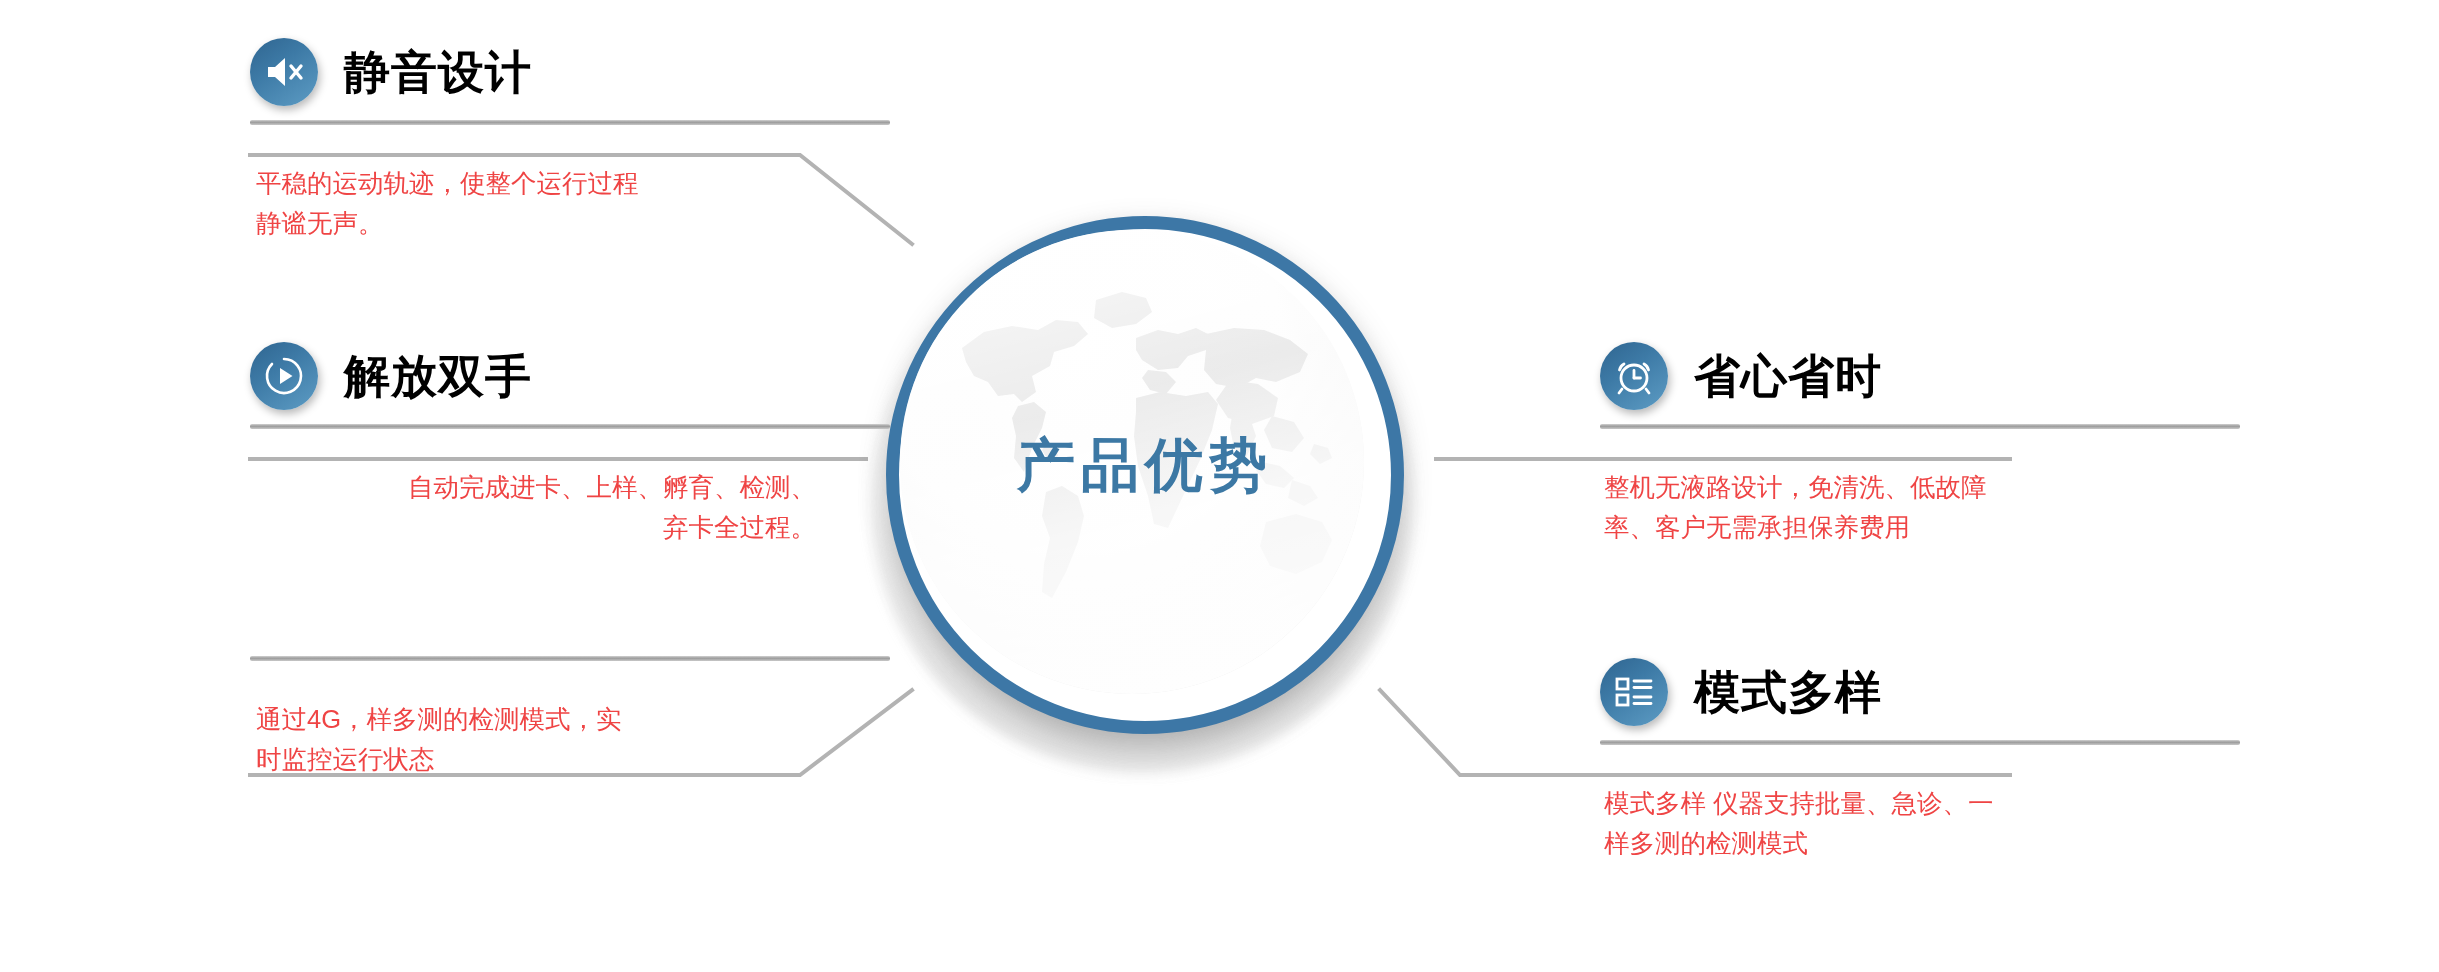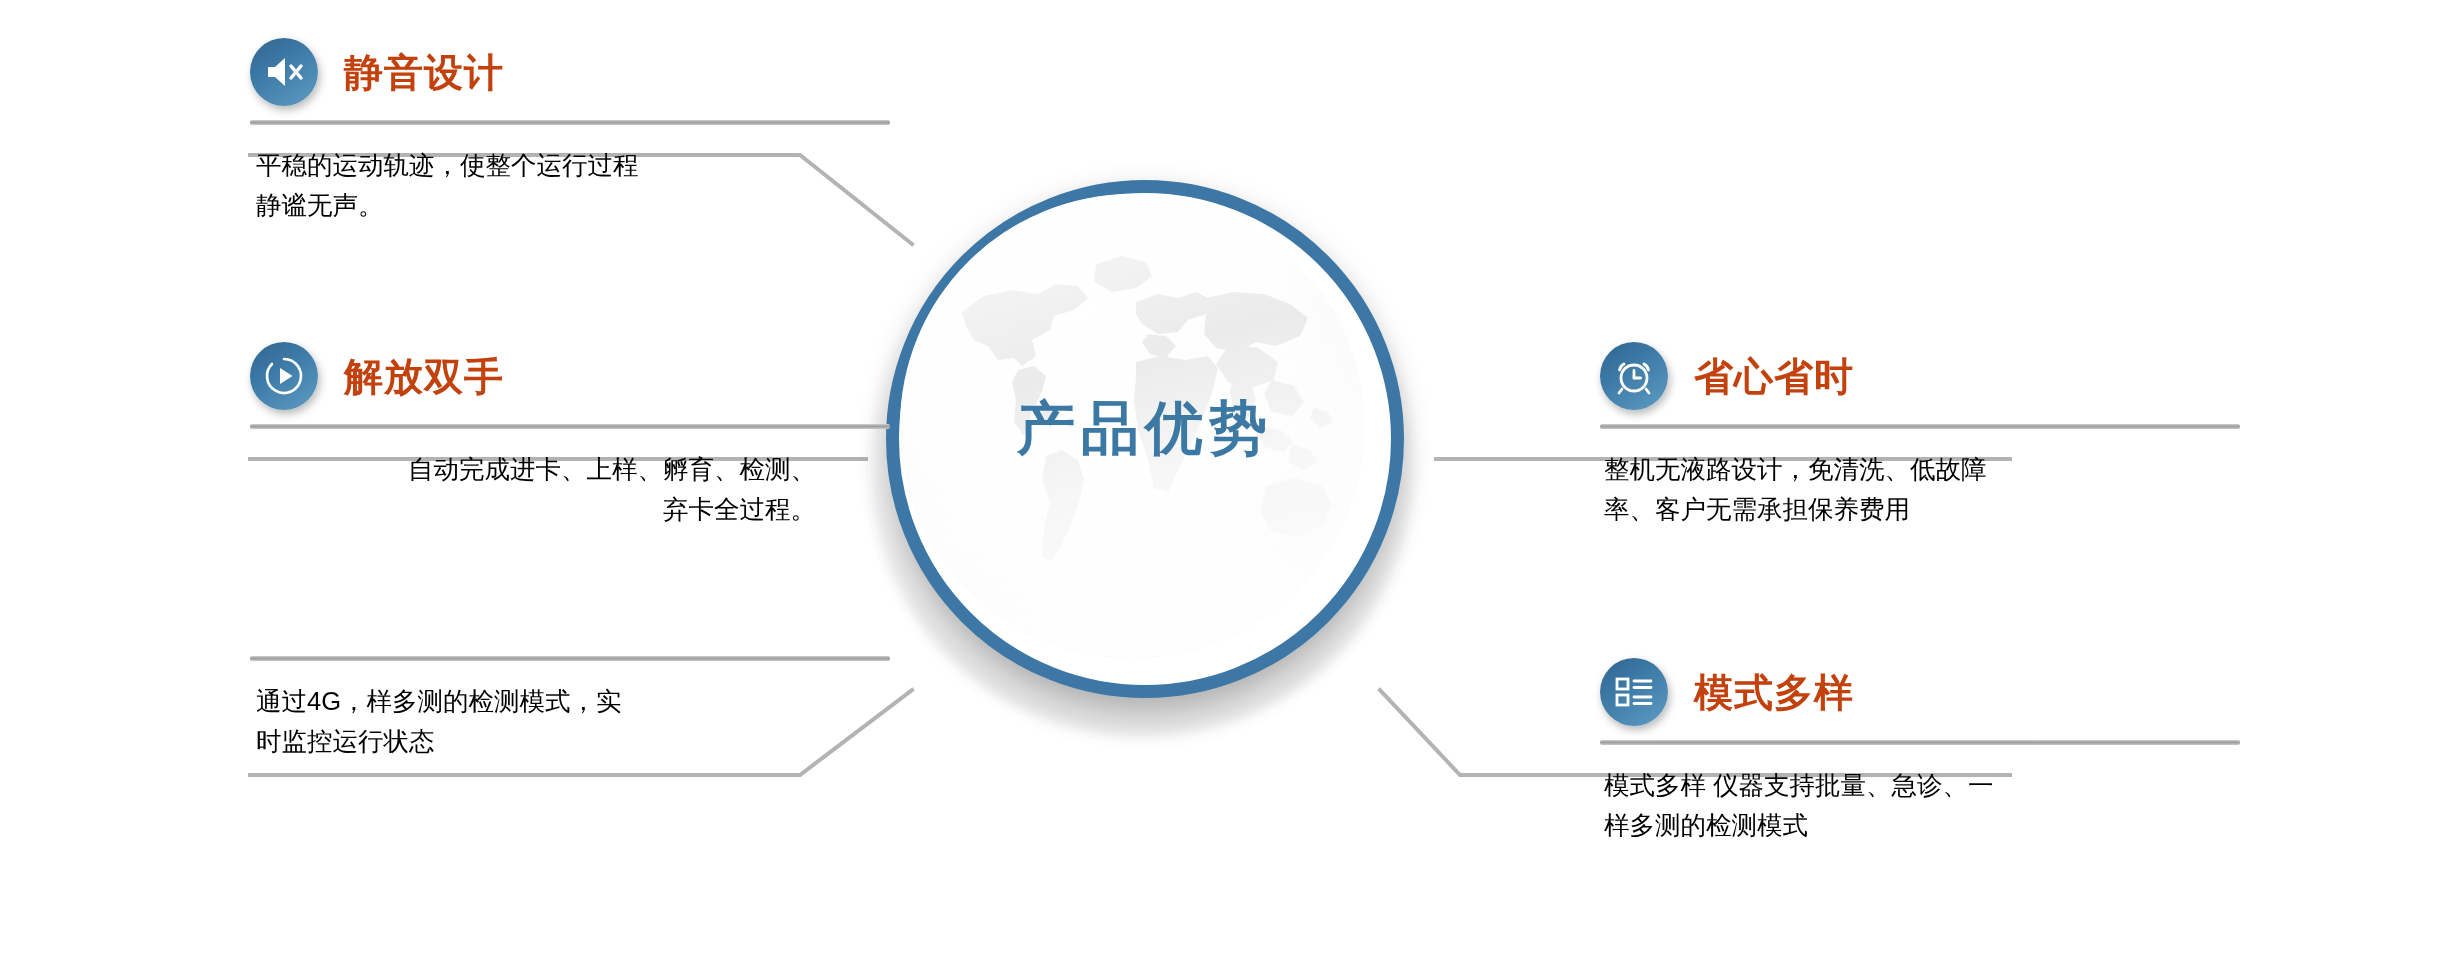--- a/index.html
+++ b/index.html
@@ -48,54 +48,53 @@
     box-shadow: 2px 4px 8px rgba(0,0,0,0.28);
     flex: 0 0 auto;
     display: flex;
     align-items: center;
     justify-content: center;
   }
   .icon-circle svg { display:block; }
 
   .feature-title {
     margin-left: 26px;
-    color: #c2410c;
-    font-size: 39px;
+    color: #000000;
+    font-size: 46px;
     font-weight: bold;
     letter-spacing: 1px;
     white-space: nowrap;
     line-height: 1;
   }
 
   .divider {
     width: 100%;
     height: 5px;
     background: linear-gradient(to bottom, #d2d2d2 0%, #9b9b9b 45%, #c9c9c9 100%);
     border-radius: 2px;
     margin-top: 6px;
   }
   .feature-body {
-    margin-top: 20px;
-    color: #000000;
+    margin-top: 38px;
+    color: #ef4444;
     font-size: 25.5px;
     line-height: 1.58;
     width: 560px;
     white-space: pre-line;
   }
   .feature.left .feature-body { padding-left: 6px; }
   .feature.right .feature-body { padding-left: 4px; }
 
   
   #globe-wrap {
     position: absolute;
     left: 862px;
-    top: 168px;
+    top: 204px;
     width: 560px;
     height: 560px;
-    font-family: Liberation Serif, serif;
   }
   .halo {
     position: absolute;
     border-radius: 50%;
   }
   .halo-outer {
     left: 8px; top: 26px;
     width: 544px; height: 544px;
     background: radial-gradient(circle at 50% 42%, rgba(255,255,255,0) 58%, rgba(170,170,170,0.30) 72%, rgba(255,255,255,0) 86%);
     filter: blur(6px);

